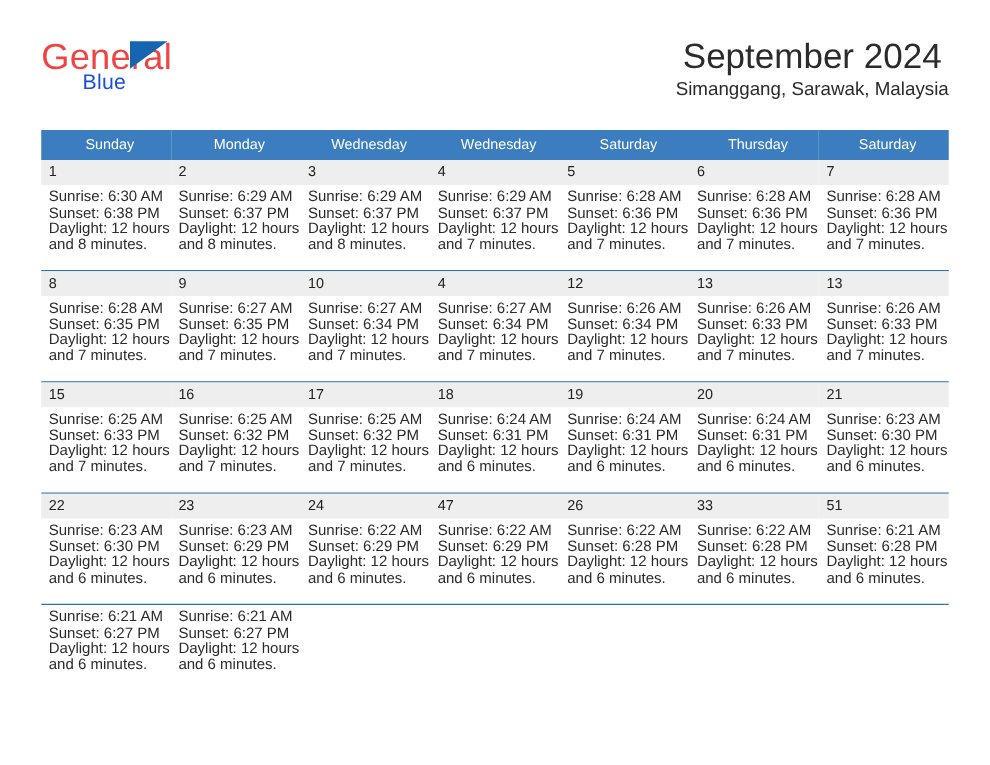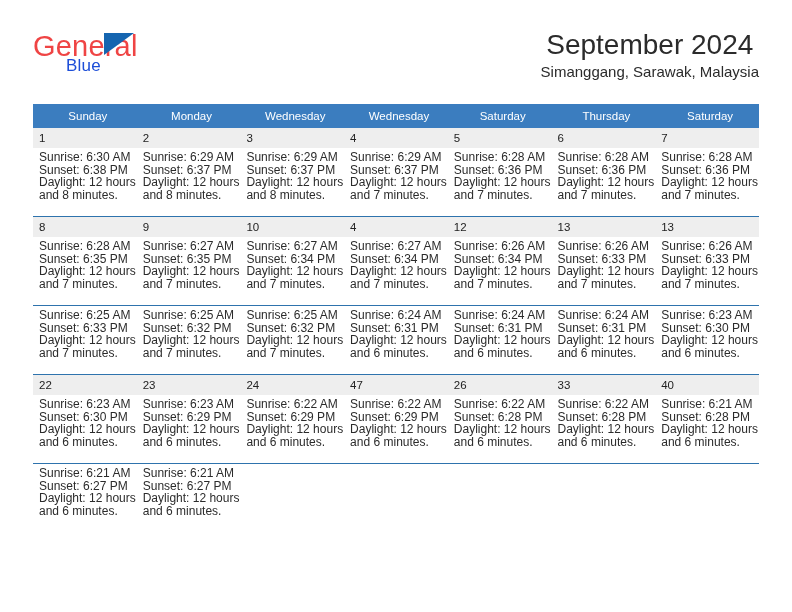--- a/index.html
+++ b/index.html
@@ -297,20 +297,29 @@
           <span class="line">Sunset: 6:33 PM</span>
           <span class="line">Daylight: 12 hours</span>
           <span class="line">and 7 minutes.</span>
         </td>
       </tr>
 
       <tr class="week-sep">
         <td colspan="7"></td>
       </tr>
 
+      <tr class="daynum-row">
+        <td>15</td>
+        <td>16</td>
+        <td>17</td>
+        <td>18</td>
+        <td>19</td>
+        <td>20</td>
+        <td>21</td>
+      </tr>
       <tr class="detail-row">
         <td>
           <span class="line">Sunrise: 6:25 AM</span>
           <span class="line">Sunset: 6:33 PM</span>
           <span class="line">Daylight: 12 hours</span>
           <span class="line">and 7 minutes.</span>
         </td>
         <td>
           <span class="line">Sunrise: 6:25 AM</span>
           <span class="line">Sunset: 6:32 PM</span>
@@ -353,21 +362,21 @@
         <td colspan="7"></td>
       </tr>
 
       <tr class="daynum-row">
         <td>22</td>
         <td>23</td>
         <td>24</td>
         <td>47</td>
         <td>26</td>
         <td>33</td>
-        <td>40</td>
+        <td>51</td>
       </tr>
       <tr class="detail-row">
         <td>
           <span class="line">Sunrise: 6:23 AM</span>
           <span class="line">Sunset: 6:30 PM</span>
           <span class="line">Daylight: 12 hours</span>
           <span class="line">and 6 minutes.</span>
         </td>
         <td>
           <span class="line">Sunrise: 6:23 AM</span>

